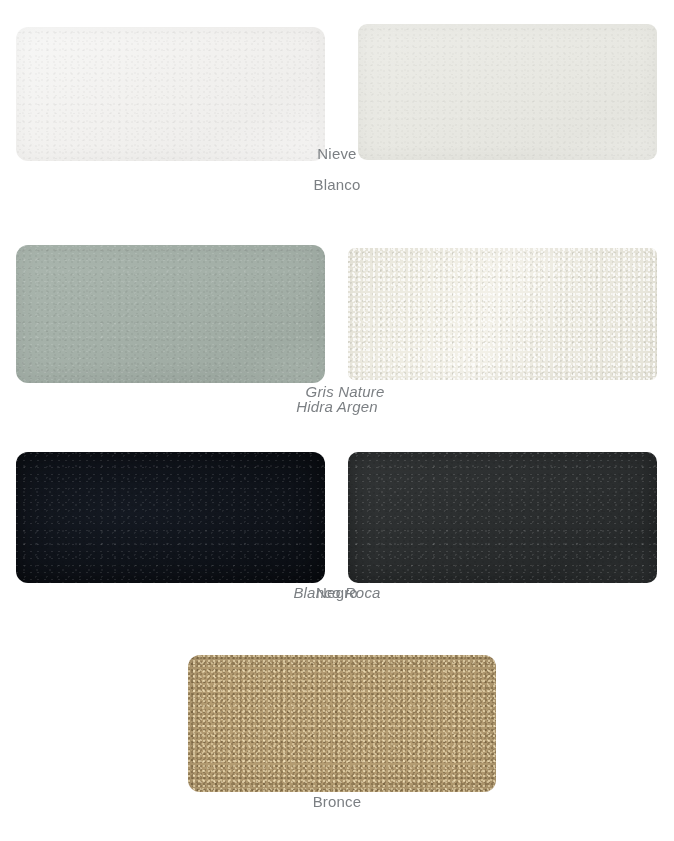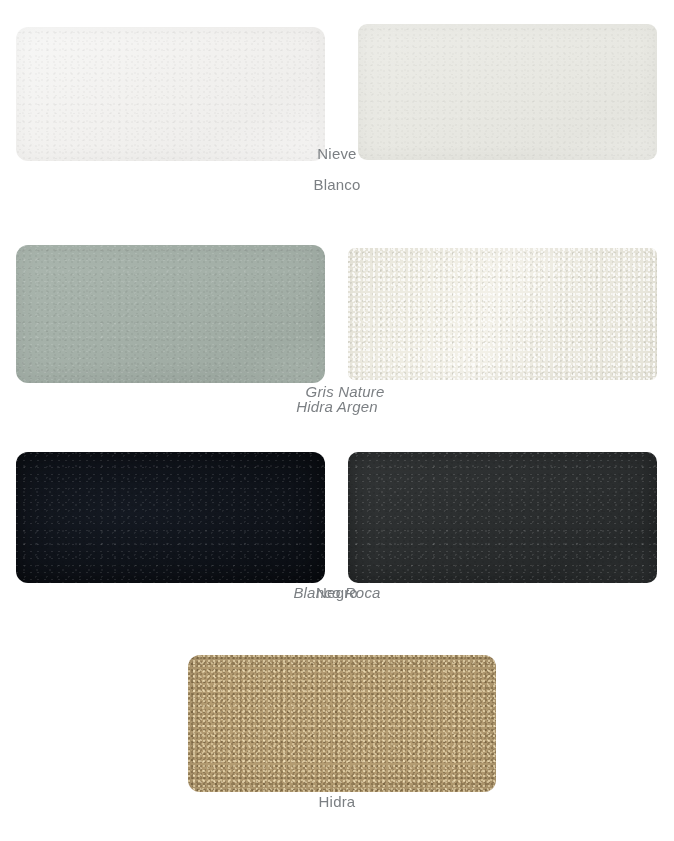--- a/index.html
+++ b/index.html
@@ -200,15 +200,15 @@
   <div class="swatch-label" id="label-negro">Negro</div>
 
   <div class="swatch-cell" id="cell-vulcano">
     <div class="swatch-chip" style="background-color: rgb(44, 47, 48);"></div>
   </div>
   <div class="swatch-label italic" id="label-vulcano">Blanco Roca</div>
 
   <div class="swatch-cell" id="cell-bronce">
     <div class="swatch-chip" style="background-color: rgb(180, 156, 114);"></div>
   </div>
-  <div class="swatch-label" id="label-bronce">Hidra</div>
+  <div class="swatch-label" id="label-bronce">Bronce</div>
 
 </div>
 
 </body></html>

